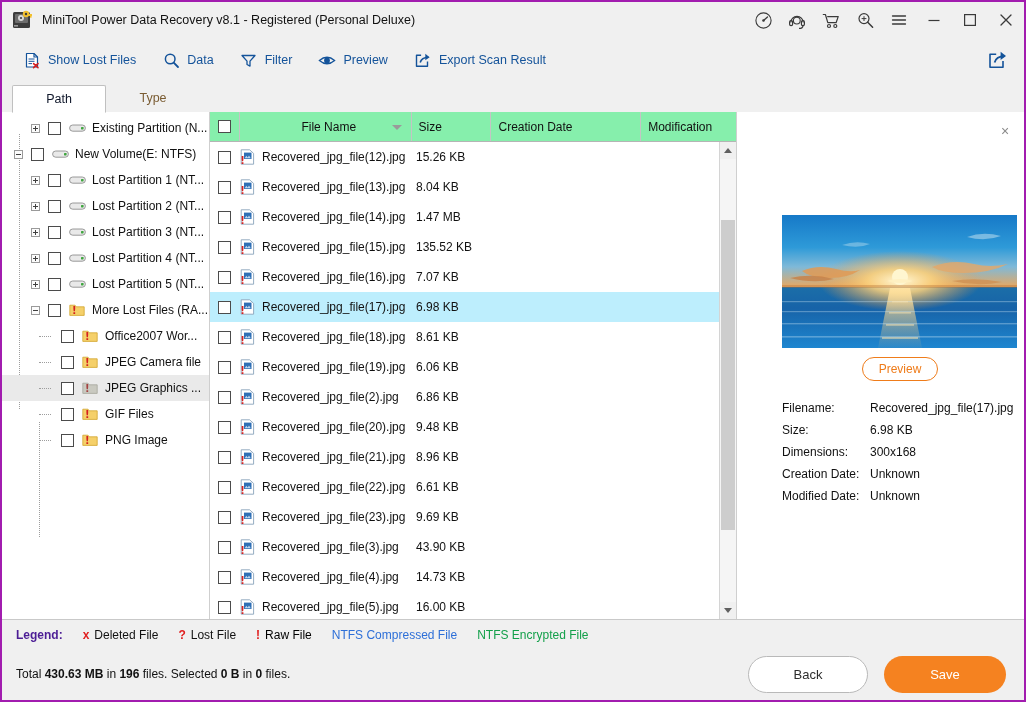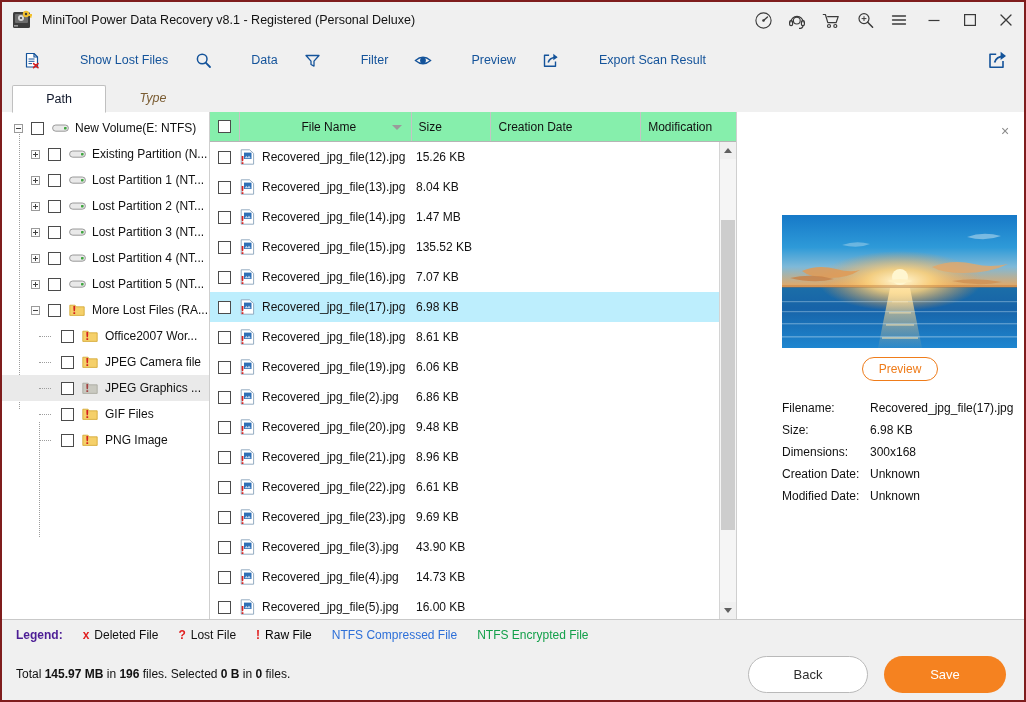--- a/index.html
+++ b/index.html
@@ -14,21 +14,21 @@
     font-size: 12px;
     color: #1a1a1a;
     overflow: hidden;
     -webkit-font-smoothing: antialiased;
   }
   .app {
     position: relative;
     width: 1026px;
     height: 702px;
     box-sizing: border-box;
-    border: 2px solid #7f1d1d;
+    border: 2px solid #a21caf;
     background: #f0f0f0;
     overflow: hidden;
   }
 
   
   .titlebar {
     position: absolute;
     left: 0; top: 0;
     width: 1022px;
     height: 36px;
@@ -78,21 +78,20 @@
     align-items: center;
   }
   .tool-item {
     display: flex;
     align-items: center;
     height: 30px;
     padding: 0 9px;
     margin-left: 8px;
     cursor: default;
     white-space: nowrap;
-    gap: 32px;
   }
   .tool-item:first-child { margin-left: 12px; }
   .tool-item .t-ico {
     width: 18px; height: 18px;
     display: flex;
     align-items: center;
     justify-content: center;
     margin-right: 7px;
     flex: 0 0 auto;
   }
@@ -140,21 +139,20 @@
     color: #0f172a;
     position: relative;
     z-index: 3;
     margin-bottom: -1px;
     border-radius: 2px 2px 0 0;
   }
   .tab.inactive {
     background: #f0f0f0;
     border: 1px solid transparent;
     color: #7a5c32;
-    font-style: italic;
   }
 
   
   .content {
     position: absolute;
     left: 0; top: 110px;
     width: 1022px;
     height: 507px;
     background: #ffffff;
     display: flex;
@@ -646,44 +644,44 @@
     </div>
   </div>
 
   <div class="content">
 
     <div class="tree">
 
       <div class="guide" style="left:17px; top:22px; height:275px;"></div>
       <div class="guide" style="left:37px; top:310px; height:115px;"></div>
 
+      <div class="tnode" style="padding-left:29px;">
+        <span class="twist plus"></span>
+        <span style="width:8px;display:inline-block"></span>
+        <span class="cbox"></span>
+        <span class="ico" style="margin-left:7px;">
+          <svg width="17" height="11" viewBox="0 0 17 11">
+            <rect x="0.6" y="2" width="15.8" height="6.2" rx="3.1" fill="#e9e9e9" stroke="#8e8e8e" stroke-width="0.9"></rect>
+            <rect x="12" y="4" width="2.6" height="2.4" rx="0.6" fill="#3fa63f"></rect>
+          </svg>
+        </span>
+        <span class="lbl" style="margin-left:6px;">Existing Partition (N...</span>
+      </div>
+
       <div class="tnode" style="padding-left:12px;">
         <span class="twist"></span>
         <span style="width:8px;display:inline-block"></span>
         <span class="cbox"></span>
         <span class="ico" style="margin-left:7px;">
           <svg width="17" height="11" viewBox="0 0 17 11">
             <rect x="0.6" y="2" width="15.8" height="6.2" rx="3.1" fill="#e9e9e9" stroke="#8e8e8e" stroke-width="0.9"></rect>
             <rect x="12" y="4" width="2.6" height="2.4" rx="0.6" fill="#3fa63f"></rect>
           </svg>
         </span>
         <span class="lbl" style="margin-left:6px;">New Volume(E: NTFS)</span>
-      </div>
-
-      <div class="tnode" style="padding-left:29px;">
-        <span class="twist plus"></span>
-        <span style="width:8px;display:inline-block"></span>
-        <span class="cbox"></span>
-        <span class="ico" style="margin-left:7px;">
-          <svg width="17" height="11" viewBox="0 0 17 11">
-            <rect x="0.6" y="2" width="15.8" height="6.2" rx="3.1" fill="#e9e9e9" stroke="#8e8e8e" stroke-width="0.9"></rect>
-            <rect x="12" y="4" width="2.6" height="2.4" rx="0.6" fill="#3fa63f"></rect>
-          </svg>
-        </span>
-        <span class="lbl" style="margin-left:6px;">Existing Partition (N...</span>
       </div>
 
       <div class="tnode" style="padding-left:29px;">
         <span class="twist plus"></span>
         <span style="width:8px;display:inline-block"></span>
         <span class="cbox"></span>
         <span class="ico" style="margin-left:7px;">
           <svg width="17" height="11" viewBox="0 0 17 11">
             <rect x="0.6" y="2" width="15.8" height="6.2" rx="3.1" fill="#e9e9e9" stroke="#8e8e8e" stroke-width="0.9"></rect>
             <rect x="12" y="4" width="2.6" height="2.4" rx="0.6" fill="#3fa63f"></rect>
@@ -1191,19 +1189,19 @@
     </span>
     <span class="lg-item">
       <span style="color:#2d6fd8">NTFS Compressed File</span>
     </span>
     <span class="lg-item">
       <span style="color:#13a04a">NTFS Encrypted File</span>
     </span>
   </div>
 
   <div class="status">
-    <span class="stxt"><span>Total </span><b>145.97 MB</b><span> in </span><b>196</b><span> files.  Selected </span><b>0 B</b><span> in </span><b>0</b><span> files.</span></span>
+    <span class="stxt"><span>Total </span><b>430.63 MB</b><span> in </span><b>196</b><span> files.  Selected </span><b>0 B</b><span> in </span><b>0</b><span> files.</span></span>
     <span class="btns">
       <span class="btn-back">Back</span>
       <span class="btn-save">Save</span>
     </span>
   </div>
 </div>
 
 </body></html>

